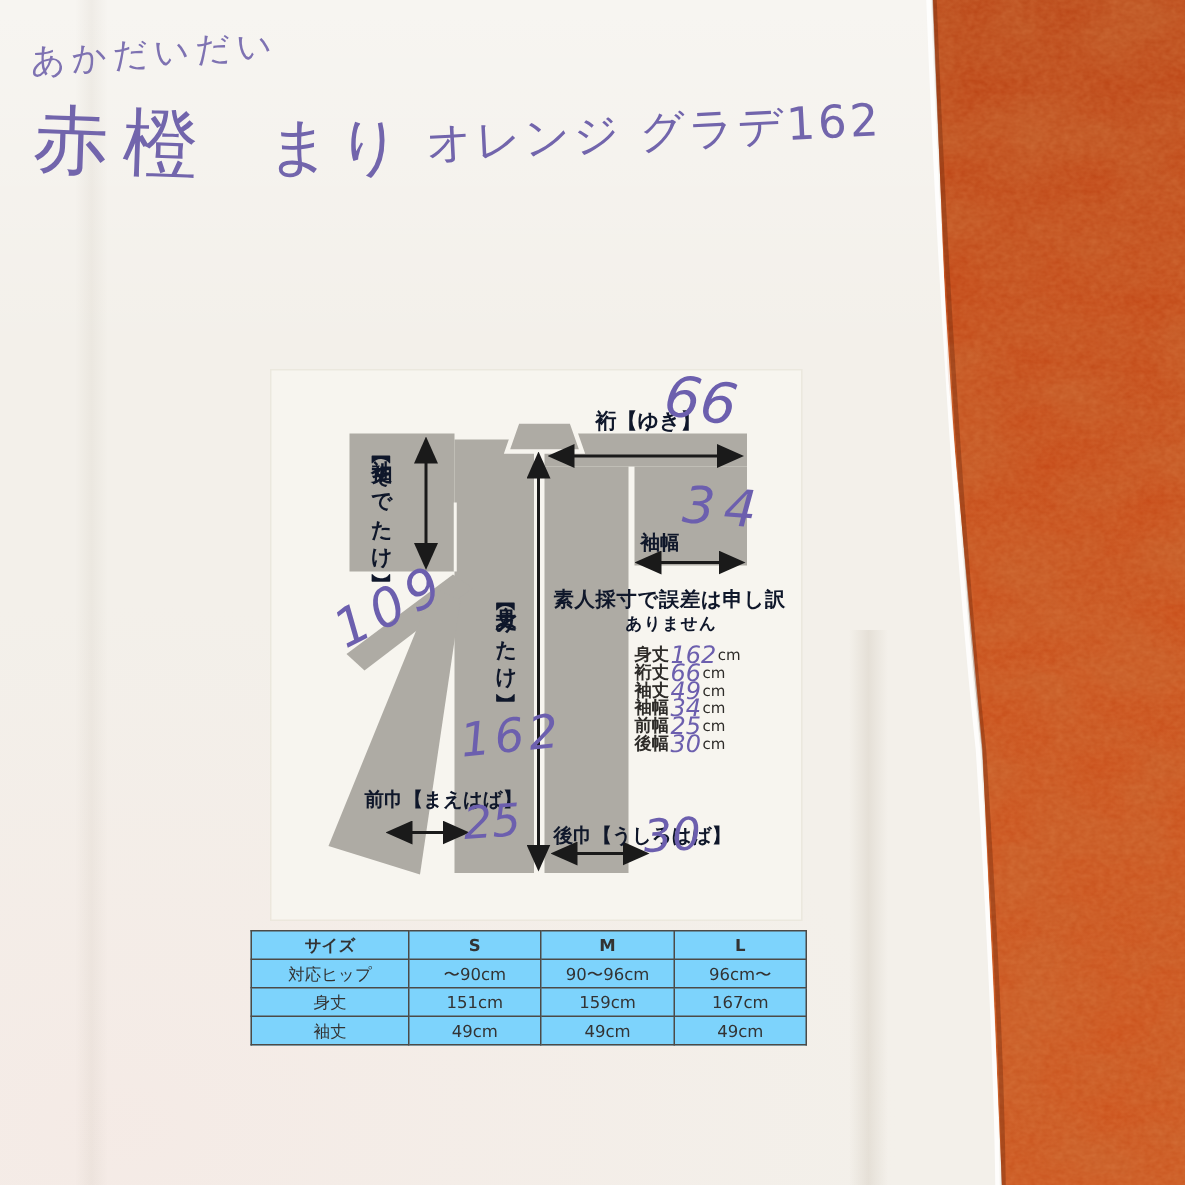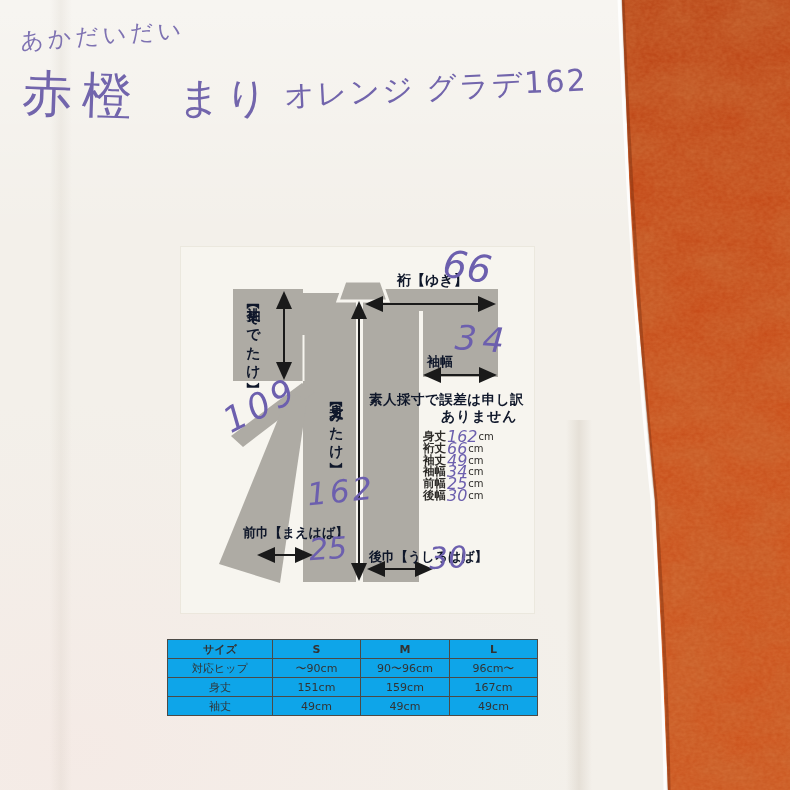--- a/index.html
+++ b/index.html
@@ -39,33 +39,33 @@
   .vtext{writing-mode:vertical-rl;text-orientation:upright;letter-spacing:2px;}
   .lbl-yuki{left:216px;top:25px;font-size:14px;font-weight:bold;}
   .hw-yuki{left:262px;top:-2px;font-size:38px;transform:rotate(9deg);}
   .lbl-sodetake{left:64px;top:48px;font-size:14px;font-weight:bold;}
   .lbl-sodehaba{left:246px;top:106px;font-size:13px;font-weight:bold;}
   .hw-sodehaba{left:274px;top:72px;font-size:34px;transform:rotate(4deg);letter-spacing:6px;}
   .lbl-mitake{left:147px;top:146px;font-size:14px;font-weight:bold;}
   .hw-mitake{left:126px;top:226px;font-size:31px;transform:rotate(-6deg);letter-spacing:3px;}
   .hw-109{left:40px;top:138px;font-size:35px;transform:rotate(-27deg);letter-spacing:4px;}
   .disc1{left:188px;top:144px;font-size:13.5px;font-weight:bold;letter-spacing:.5px;text-align:center;}
-  .disc2{left:236px;top:161px;font-size:14px;font-weight:bold;letter-spacing:1px;margin-left:24px;}
+  .disc2{left:236px;top:161px;font-size:11px;font-weight:bold;letter-spacing:1px;}
   .measure-list{position:absolute;left:242px;top:182px;}
   .m-row{height:11.8px;line-height:11.8px;white-space:nowrap;}
   .m-label{font-size:11.5px;font-weight:bold;color:#2e2c29;}
   .m-val{font-size:16px;color:#6c5fae;font-style:italic;display:inline-block;transform:translateY(2px);margin:0 1px;}
   .m-unit{font-size:10px;color:#2e2c29;}
   .lbl-maehaba{left:62px;top:277px;font-size:13px;font-weight:bold;}
   .hw-maehaba{left:128px;top:284px;font-size:30px;transform:rotate(-4deg);}
   .lbl-ushirohaba{left:188px;top:301px;font-size:13px;font-weight:bold;}
   .hw-ushirohaba{left:248px;top:293px;font-size:30px;transform:rotate(-3deg);}
   
-  .size-table{position:absolute;left:167px;top:639px;border-collapse:collapse;
-    background:#0ea5e9;}
+  .size-table{position:absolute;left:167px;top:620px;border-collapse:collapse;
+    background:#7dd3fc;}
   .size-table td,.size-table th{
     border:1px solid #4c4a46;font-size:11px;color:#333;font-weight:normal;
     text-align:center;height:18px;padding:0;}
   .size-table th{font-weight:bold;}
   .col-label{width:104px;} .col-s{width:87px;} .col-m{width:88px;} .col-l{width:87px;}
 </style>
 </head>
 <body>
 
 <div class="photo">

